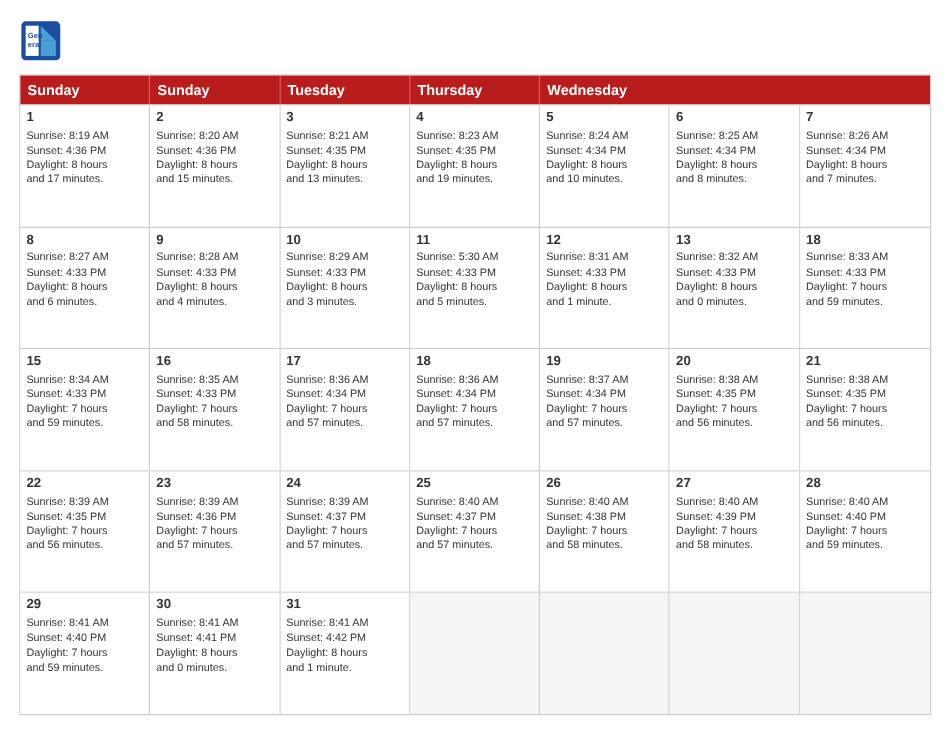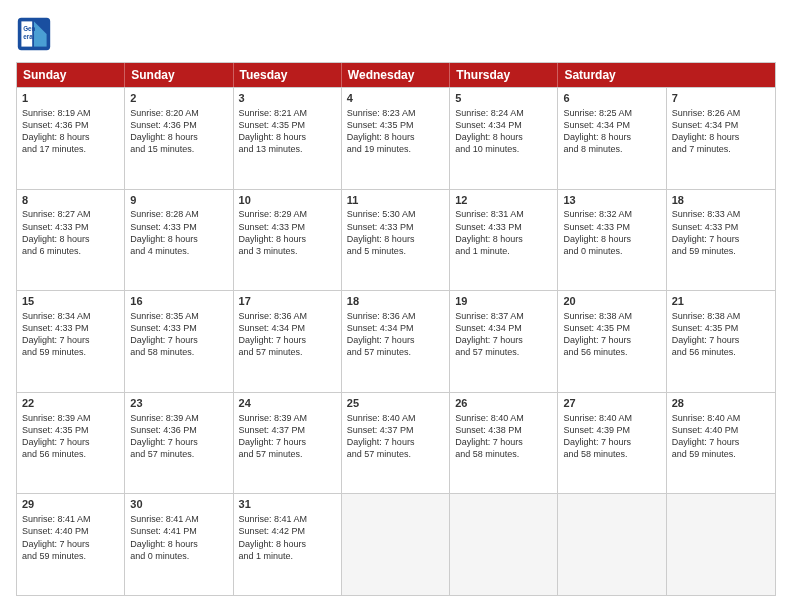--- a/index.html
+++ b/index.html
@@ -119,23 +119,22 @@
       <div class="month-title"></div>
       <div class="location"></div>
     </div>
   </div>
 
   <div class="calendar">
     <div class="cal-header" id="cal-header">
         <div class="cal-header-cell">Sunday</div>
         <div class="cal-header-cell">Sunday</div>
         <div class="cal-header-cell">Tuesday</div>
+        <div class="cal-header-cell">Thursday</div>
         <div class="cal-header-cell">Wednesday</div>
-        <div class="cal-header-cell">Thursday</div>
-        <div class="cal-header-cell">Saturday</div>
       </div>
     <div class="cal-body" id="cal-body">
         <div class="cal-row">
           <div class="cal-cell">
             <span class="day-num">1</span>
             <div class="cell-text">Sunrise: 8:19 AM</div>
             <div class="cell-text">Sunset: 4:36 PM</div>
             <div class="cell-text">Daylight: 8 hours</div>
             <div class="cell-text">and 17 minutes.</div>
           </div>

